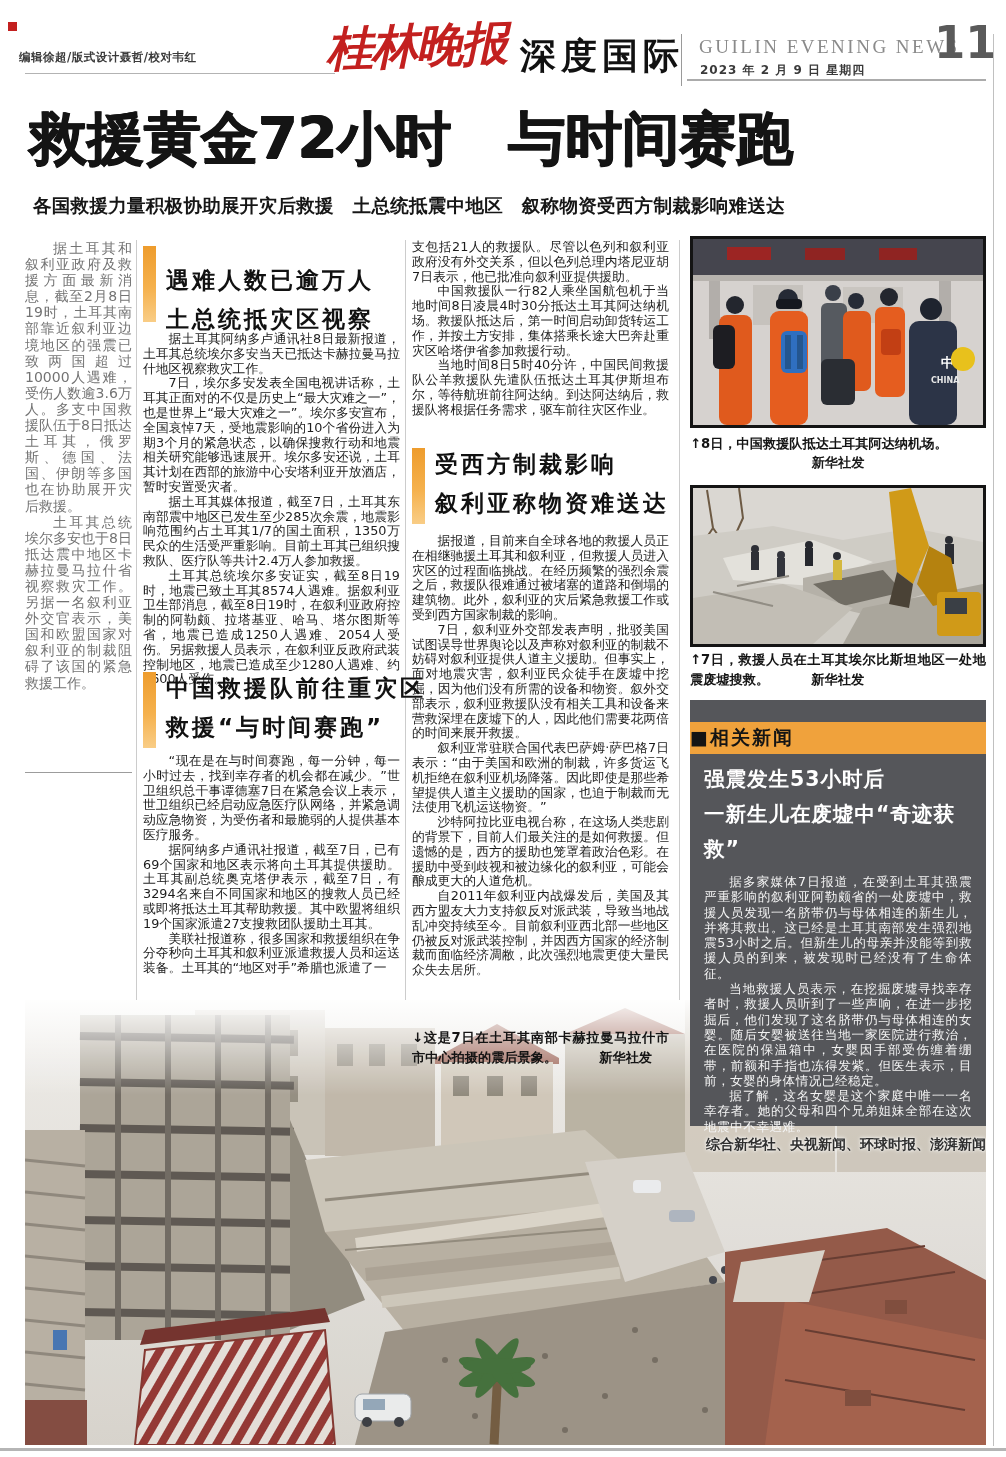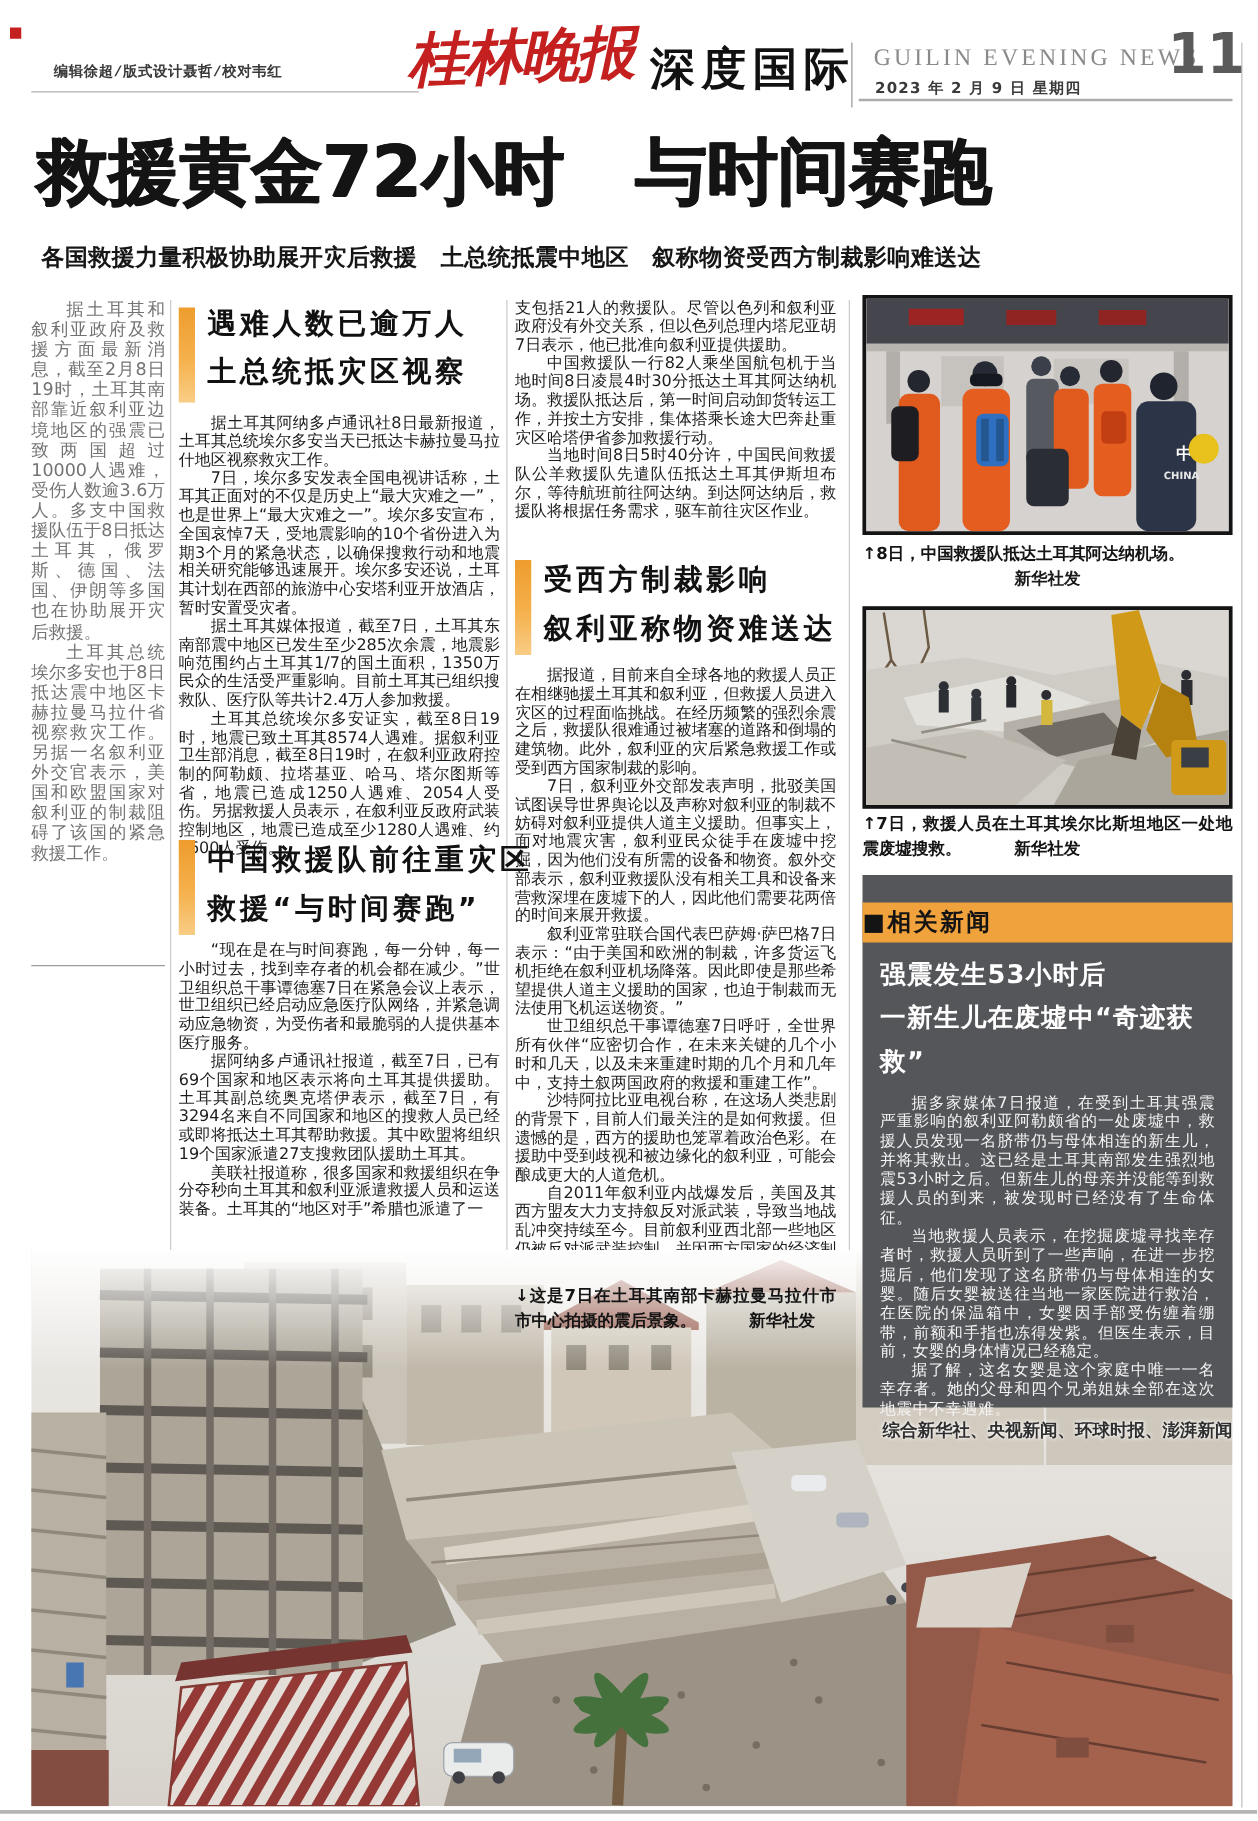--- a/index.html
+++ b/index.html
@@ -2,21 +2,21 @@
 <html><head>
 <meta charset="utf-8">
 <style>
   html,body{margin:0;padding:0;background:#ffffff;}
   .page{position:relative;width:1006px;height:1457px;background:#fff;overflow:hidden;
         font-family:"DejaVu Sans","Liberation Sans",sans-serif;color:#1a1a1a;}
   .abs{position:absolute;}
 
   
   .red-corner{left:8px;top:22px;width:9px;height:9px;background:#c3201f;}
-  .editor-line{left:43px;top:50px;font-size:11.5px;font-weight:bold;color:#3a3a3a;letter-spacing:.5px;font-family:Liberation Mono, monospace;}
+  .editor-line{left:19px;top:50px;font-size:11.5px;font-weight:bold;color:#3a3a3a;letter-spacing:.5px;}
   .rule-left{left:25px;top:73px;width:310px;height:1px;background:#b3b3b3;}
   .masthead{left:326px;top:22px;font-size:47px;line-height:1;color:#c3201f;
             font-family:"DejaVu Serif","Liberation Serif",serif;font-style:italic;font-weight:bold;
             transform:rotate(-2deg);letter-spacing:-2px;}
   .section-name{left:520px;top:38px;font-size:36px;line-height:1;font-weight:900;letter-spacing:5px;color:#111;}
   .hdr-divider{left:681px;top:34px;width:1px;height:52px;background:#9a9a9a;}
   .en-name{left:699px;top:36px;font-size:19px;color:#8a8a8a;letter-spacing:2.5px;
            font-family:"Liberation Serif","DejaVu Serif",serif;}
   .date-line{left:700px;top:62px;font-size:12px;font-weight:bold;color:#3a3a3a;letter-spacing:1px;}
   .rule-right{left:687px;top:79px;width:299px;height:2px;background:#ababab;}
@@ -90,21 +90,21 @@
   <div class="abs vrule" style="left:405px;top:240px;height:788px;"></div>
   <div class="abs vrule" style="left:679px;top:240px;height:800px;"></div>
 
   <div class="abs col1">
     <p>据土耳其和叙利亚政府及救援方面最新消息，截至2月8日19时，土耳其南部靠近叙利亚边境地区的强震已致两国超过10000人遇难，受伤人数逾3.6万人。多支中国救援队伍于8日抵达土耳其，俄罗斯、德国、法国、伊朗等多国也在协助展开灾后救援。</p>
     <p>土耳其总统埃尔多安也于8日抵达震中地区卡赫拉曼马拉什省视察救灾工作。另据一名叙利亚外交官表示，美国和欧盟国家对叙利亚的制裁阻碍了该国的紧急救援工作。</p>
   </div>
   <div class="abs col1-rule"></div>
 
   <div class="abs sec-bar" style="left:143px;top:246px;"></div>
-  <div class="abs sec-title" style="left:166px;top:240px;">
+  <div class="abs sec-title" style="left:166px;top:261px;font-family:Liberation Serif, serif;">
     <div>遇难人数已逾万人</div>
     <div>土总统抵灾区视察</div>
   </div>
   <div class="abs bodycol c2" style="left:143px;top:332px;">
     <p>据土耳其阿纳多卢通讯社8日最新报道，土耳其总统埃尔多安当天已抵达卡赫拉曼马拉什地区视察救灾工作。</p>
     <p>7日，埃尔多安发表全国电视讲话称，土耳其正面对的不仅是历史上“最大灾难之一”，也是世界上“最大灾难之一”。埃尔多安宣布，全国哀悼7天，受地震影响的10个省份进入为期3个月的紧急状态，以确保搜救行动和地震相关研究能够迅速展开。埃尔多安还说，土耳其计划在西部的旅游中心安塔利亚开放酒店，暂时安置受灾者。</p>
     <p>据土耳其媒体报道，截至7日，土耳其东南部震中地区已发生至少285次余震，地震影响范围约占土耳其1/7的国土面积，1350万民众的生活受严重影响。目前土耳其已组织搜救队、医疗队等共计2.4万人参加救援。</p>
     <p>土耳其总统埃尔多安证实，截至8日19时，地震已致土耳其8574人遇难。据叙利亚卫生部消息，截至8日19时，在叙利亚政府控制的阿勒颇、拉塔基亚、哈马、塔尔图斯等省，地震已造成1250人遇难、2054人受伤。另据救援人员表示，在叙利亚反政府武装控制地区，地震已造成至少1280人遇难、约2600人受伤。</p>
   </div>
 
@@ -127,21 +127,20 @@
 
   <div class="abs sec-bar" style="left:412px;top:448px;"></div>
   <div class="abs sec-title" style="left:435px;top:445px;">
     <div>受西方制裁影响</div>
     <div>叙利亚称物资难送达</div>
   </div>
   <div class="abs bodycol c3" style="left:412px;top:534px;">
     <p>据报道，目前来自全球各地的救援人员正在相继驰援土耳其和叙利亚，但救援人员进入灾区的过程面临挑战。在经历频繁的强烈余震之后，救援队很难通过被堵塞的道路和倒塌的建筑物。此外，叙利亚的灾后紧急救援工作或受到西方国家制裁的影响。</p>
     <p>7日，叙利亚外交部发表声明，批驳美国试图误导世界舆论以及声称对叙利亚的制裁不妨碍对叙利亚提供人道主义援助。但事实上，面对地震灾害，叙利亚民众徒手在废墟中挖掘，因为他们没有所需的设备和物资。叙外交部表示，叙利亚救援队没有相关工具和设备来营救深埋在废墟下的人，因此他们需要花两倍的时间来展开救援。</p>
     <p>叙利亚常驻联合国代表巴萨姆·萨巴格7日表示：“由于美国和欧洲的制裁，许多货运飞机拒绝在叙利亚机场降落。因此即使是那些希望提供人道主义援助的国家，也迫于制裁而无法使用飞机运送物资。”</p>
-    <p>世卫组织总干事谭德塞7日呼吁，全世界所有伙伴“应密切合作，在未来关键的几个小时和几天，以及未来重建时期的几个月和几年中，支持土叙两国政府的救援和重建工作”。</p>
     <p>沙特阿拉比亚电视台称，在这场人类悲剧的背景下，目前人们最关注的是如何救援。但遗憾的是，西方的援助也笼罩着政治色彩。在援助中受到歧视和被边缘化的叙利亚，可能会酿成更大的人道危机。</p>
     <p>自2011年叙利亚内战爆发后，美国及其西方盟友大力支持叙反对派武装，导致当地战乱冲突持续至今。目前叙利亚西北部一些地区仍被反对派武装控制，并因西方国家的经济制裁而面临经济凋敝，此次强烈地震更使大量民众失去居所。</p>
   </div>
 
   <div class="abs caption3">
     <p class="photo-caption"><span class="arrow">↓</span><span>这是7日在土耳其南部卡赫拉曼马拉什市市中心拍摄的震后景象。</span><span class="credit credit-push">新华社发</span></p>
   </div>
 
   <div class="abs photo-frame" style="left:690px;top:236px;width:290px;height:186px;">
     <svg width="290" height="186" viewBox="0 0 290 186">

